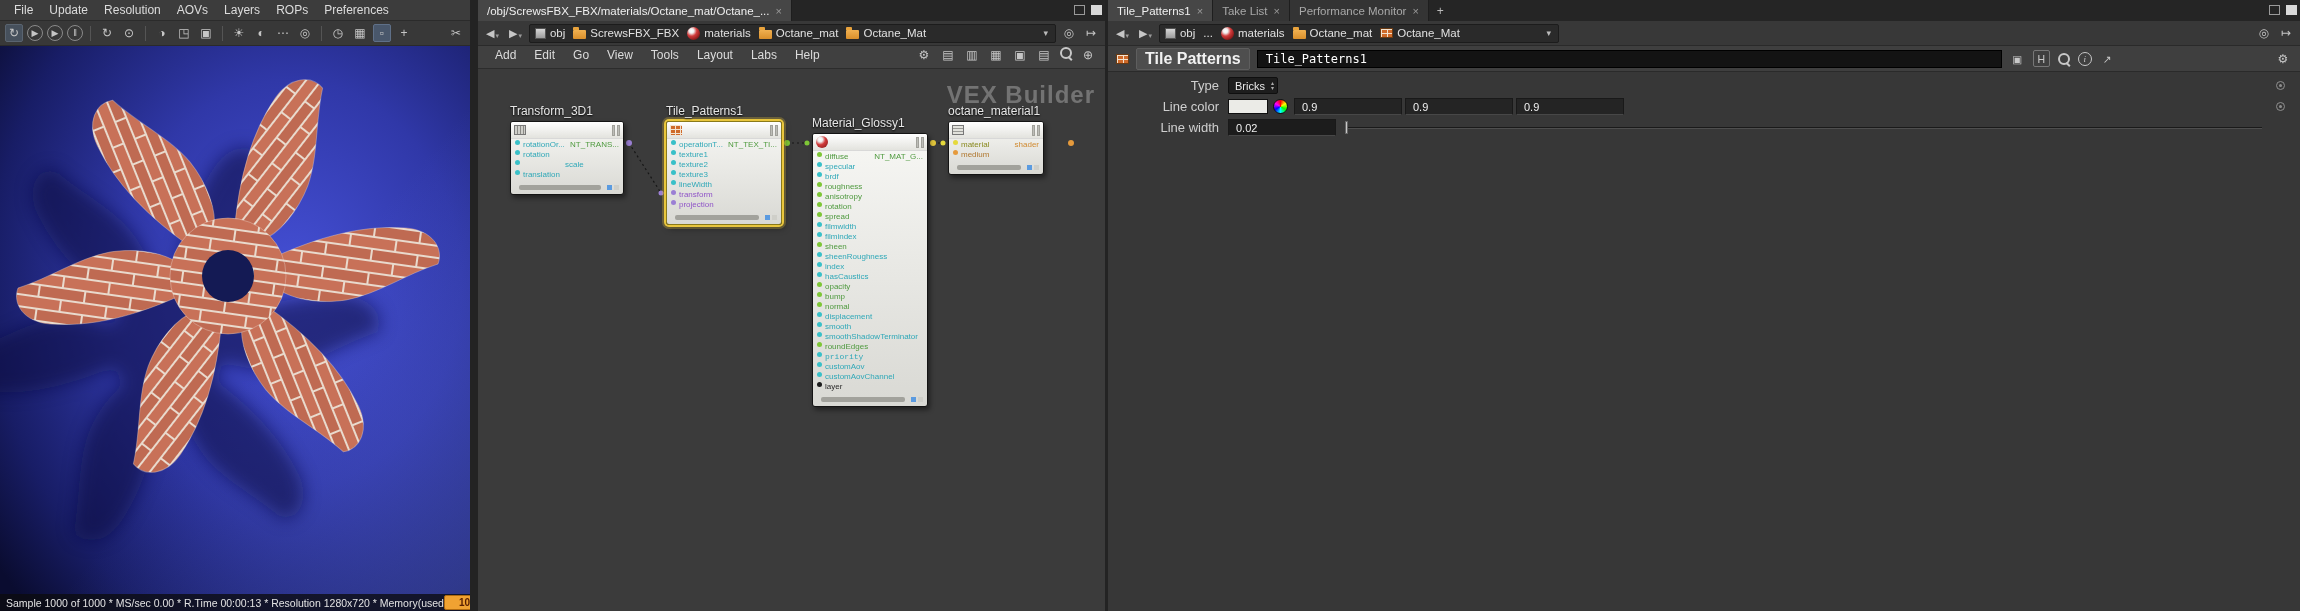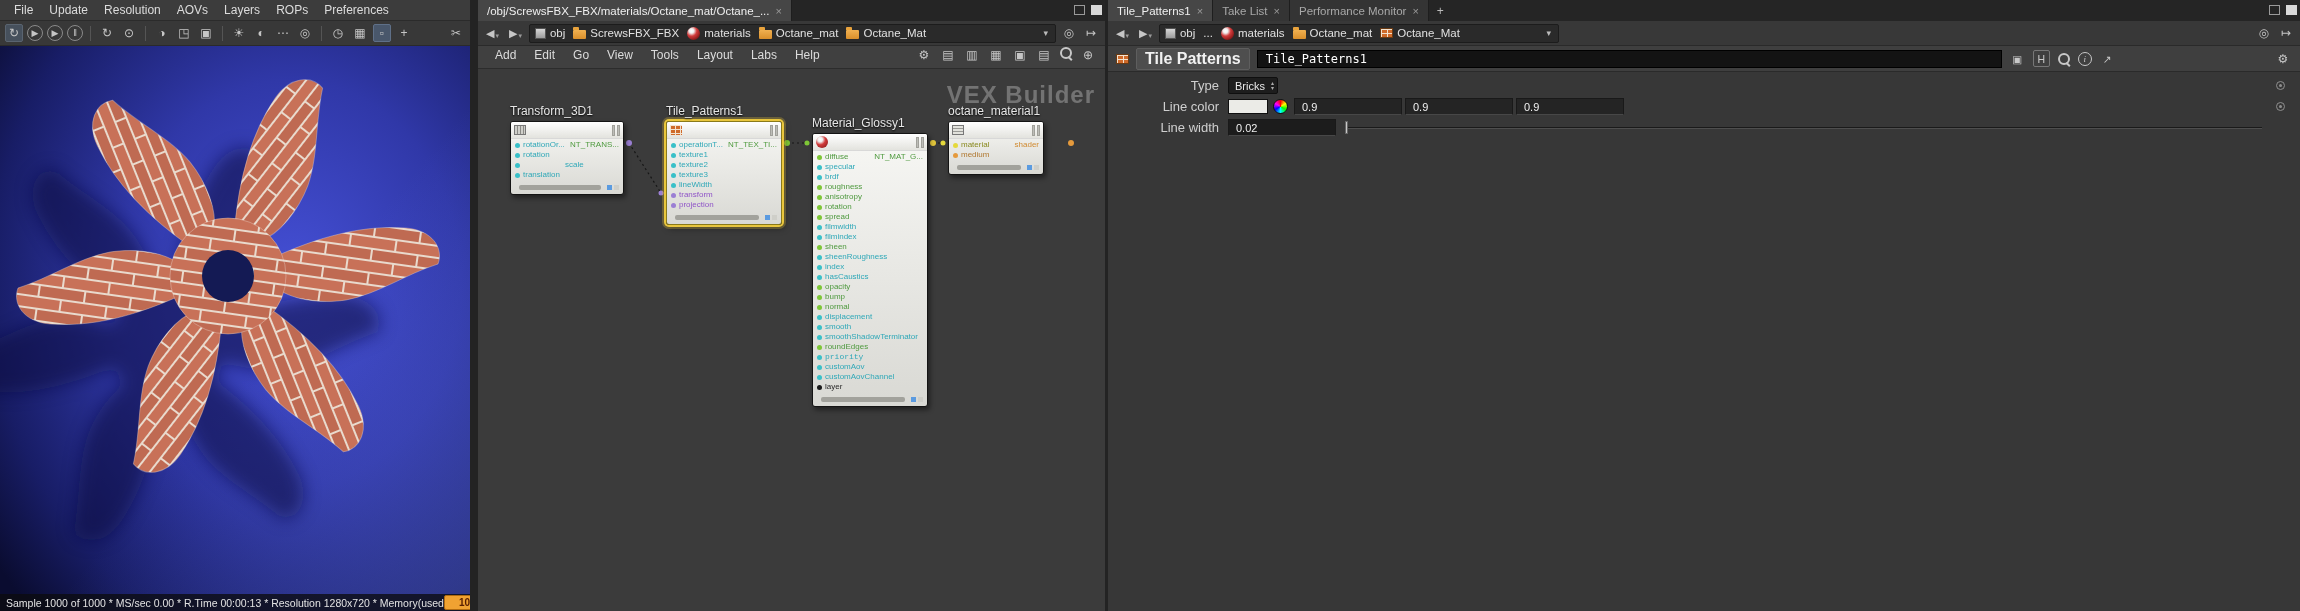--- a/index.html
+++ b/index.html
@@ -66,21 +66,21 @@
   .node.sel .n-box{border-color:#8a7a1a;box-shadow:0 0 0 2px #e9c63d,0 0 0 4px rgba(233,198,61,.28),2px 3px 6px rgba(0,0,0,.5)}
   .n-head{height:17px;display:flex;align-items:center;padding:0 3px;background:linear-gradient(#ffffff,#e3e3de);border-bottom:1px solid rgba(0,0,0,.15);border-radius:2px 2px 0 0}
   .nic{flex:none}
   .nic.nic-brick{width:12px;height:10px;background-color:#cf6a2a;background-image:linear-gradient(#f2e2cf 1px,transparent 1px),linear-gradient(90deg,#f2e2cf 1px,transparent 1px);background-size:100% 4px,5px 100%}
   .nic.nic-sphere{width:12px;height:12px;border-radius:50%;background:radial-gradient(circle at 35% 30%,#fff 0%,#eee 20%,#d23c3c 45%,#7a1414 100%)}
   .nic.nic-transform{width:12px;height:10px;border:1px solid #777;background:repeating-linear-gradient(90deg,#cfcfca 0 2px,#8a8a86 2px 3px)}
   .nic.nic-bars{width:12px;height:10px;border:1px solid #777;background:repeating-linear-gradient(#e2e2dc 0 2px,#9a9a96 2px 3px)}
   .n-flags{margin-left:auto;display:flex;gap:2px}
   .n-flag{width:3px;height:11px;background:#bdbdb8;border:1px solid #a0a09a}
   .n-body{padding:1px 0}
-  .n-row{height:10px;display:flex;align-items:center;padding:0 4px;font-size:8px;line-height:10px;white-space:nowrap}
+  .n-row{height:10px;display:flex;padding:0 4px;font-size:8px;line-height:10px;white-space:nowrap}
   .n-dot{width:5px;height:5px;border-radius:50%;margin-right:3px;flex:none}
   .n-right{margin-left:auto;padding-left:4px}
   .n-foot{height:13px;display:flex;align-items:center;padding:0 4px;gap:2px}
   .n-bar{height:5px;background:#a2a29c;border-radius:2px;flex:1;margin:0 4px}
   .n-sq{width:5px;height:5px;flex:none}
 
   
   .parmheader{height:26px;background:#3f3f3f;border-bottom:1px solid #2a2a2a;display:flex;align-items:center;padding:0 8px;gap:7px;flex:none}
   .typechip{background:#4e4e4e;border:1px solid #5e5e5e;border-radius:2px;color:#f2f2f2;font-weight:bold;font-size:16px;padding:1px 8px;white-space:nowrap}
   .nameinput{width:745px;height:18px;background:#131313;border:1px solid #000;color:#fff;font-family:"DejaVu Sans Mono",monospace;font-size:12px;padding:1px 8px}

